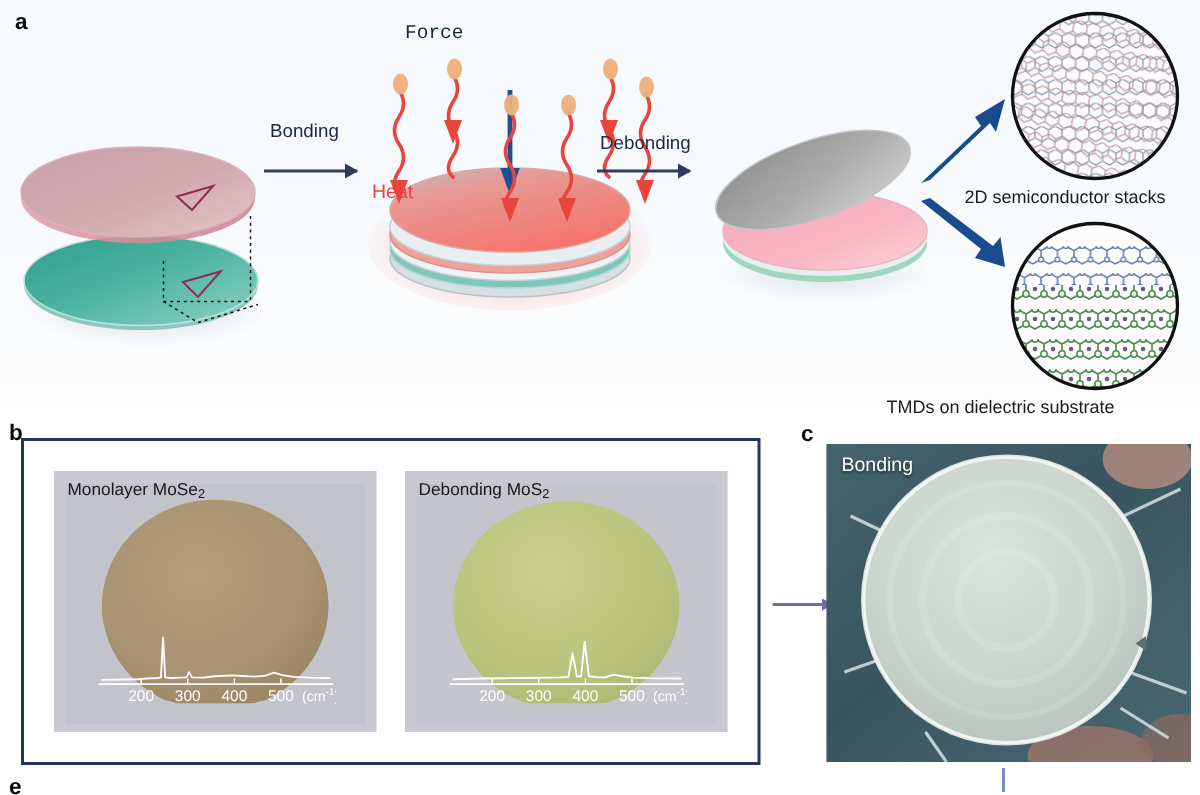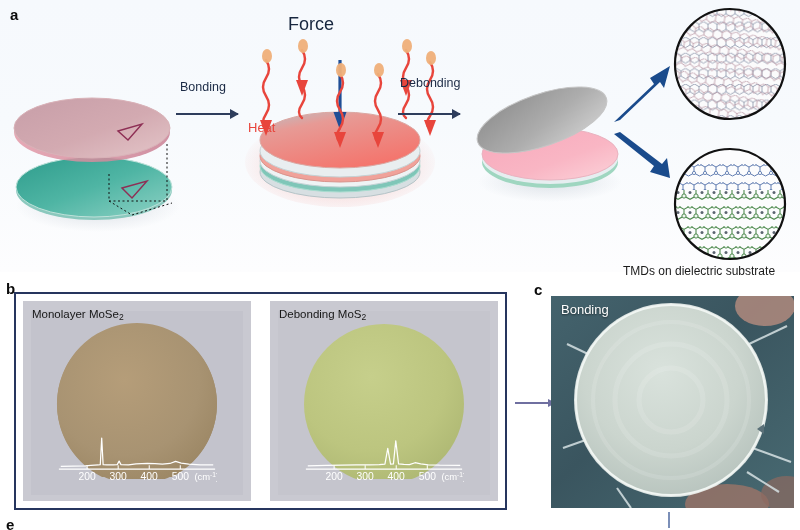--- a/index.html
+++ b/index.html
@@ -40,21 +40,21 @@
     border-top: 5px solid transparent;
     border-bottom: 5px solid transparent;
   }
 
   
   #panel-b-frame {
     position: absolute;
     left: 14px; top: 292px; width: 493px; height: 218px;
     border: 2.5px solid #26355e;
     background: #ffffff;
-    padding: 7px;
+    padding: 20px;
     display: flex; gap: 19px;
   }
   .wafer-photo {
     position: relative;
     flex: 1 1 0;
     background: #c9c9d1;
     overflow: hidden;
   }
   .wafer-photo .photo-title {
     position: absolute; left: 9px; top: 7px;
@@ -202,24 +202,24 @@
       <g fill="#f0b07a" opacity=".95">
         <ellipse cx="27" cy="44" rx="5" ry="7"></ellipse>
         <ellipse cx="63" cy="34" rx="5" ry="7"></ellipse>
         <ellipse cx="101" cy="58" rx="5" ry="7"></ellipse>
         <ellipse cx="139" cy="58" rx="5" ry="7"></ellipse>
         <ellipse cx="167" cy="34" rx="5" ry="7"></ellipse>
         <ellipse cx="191" cy="46" rx="5" ry="7"></ellipse>
       </g>
     </svg>
 
-    <span class="schematic-label" style="left:288px; top:14px; font-size:18px; color:#17263f;">Force</span>
+    <span class="schematic-label" style="left:270px; top:14px; font-size:13px; color:#17263f;font-family:Liberation Mono, monospace;">Force</span>
     <span class="schematic-label" style="left:248px; top:120px; color:#e8453c; font-size:13px;">Heat</span>
 
-    <span class="schematic-label" style="left:400px; top:76px;">Debonding</span>
+    <span class="schematic-label" style="left:400px; top:88px;">Debonding</span>
     <div class="flow-arrow" style="left:398px; top:113px; width:62px;"></div>
 
     <svg width="175" height="135" viewBox="0 0 175 135" style="position:absolute; left:462px; top:70px;">
       <defs>
         <linearGradient id="gGray" x1="0" y1="0" x2="1" y2="1">
           <stop offset="0%" stop-color="#8d8d8d"></stop>
           <stop offset="55%" stop-color="#adadad"></stop>
           <stop offset="100%" stop-color="#d3d3d3"></stop>
         </linearGradient>
         <linearGradient id="gPink2" x1="0" y1="0" x2="1" y2="1">
@@ -266,20 +266,21 @@
           <circle cx="4.5" cy="10.4" r="1" fill="#cdb3bd"></circle>
         </pattern>
       </defs>
       <circle cx="58" cy="58" r="55" fill="#fbfbfc"></circle>
       <g clip-path="url(#clipA)">
         <rect x="0" y="0" width="116" height="116" fill="url(#moire1)"></rect>
         <rect x="0" y="0" width="116" height="116" fill="url(#moire2)" opacity=".85"></rect>
       </g>
       <circle cx="58" cy="58" r="55" fill="none" stroke="#111111" stroke-width="2.2"></circle>
     </svg>
+    <span class="inset-caption" style="left:643px; top:124px;">2D semiconductor stacks</span>
 
     <svg width="116" height="116" viewBox="0 0 116 116" style="position:absolute; left:672px; top:146px;">
       <defs>
         <clipPath id="clipB">
             <circle cx="58" cy="58" r="55"></circle>
           </clipPath>
         <pattern id="tmdTop" width="11" height="18" patternUnits="userSpaceOnUse">
           <path d="M5.5 0 L11 3 L11 9 L5.5 12 L0 9 L0 3 Z" fill="none" stroke="#5f7bb0" stroke-width="1"></path>
           <circle cx="5.5" cy="0" r="1.6" fill="#ffffff" stroke="#5f7bb0" stroke-width="0.9"></circle>
           <circle cx="0" cy="9" r="1.6" fill="#ffffff" stroke="#5f7bb0" stroke-width="0.9"></circle>
@@ -295,21 +296,21 @@
       </defs>
       <circle cx="58" cy="58" r="55" fill="#fcfcfd"></circle>
       <g clip-path="url(#clipB)">
 
         <rect x="0" y="18" width="116" height="26" fill="url(#tmdTop)"></rect>
 
         <rect x="0" y="44" width="116" height="72" fill="url(#tmdBot)"></rect>
       </g>
       <circle cx="58" cy="58" r="55" fill="none" stroke="#111111" stroke-width="2.2"></circle>
     </svg>
-    <span class="inset-caption" style="left:623px; top:264px;">TMDs on dielectric substrate</span>
+    <span class="inset-caption" style="left:591px; top:264px;">TMDs on dielectric substrate</span>
   </div>
 
   <span class="panel-letter" style="left:6px; top:280px;">b</span>
 
   <div id="panel-b-frame">
 
     <div class="wafer-photo">
       <span class="photo-title">
         <span>Monolayer MoSe</span><sub>2</sub>
       </span>

